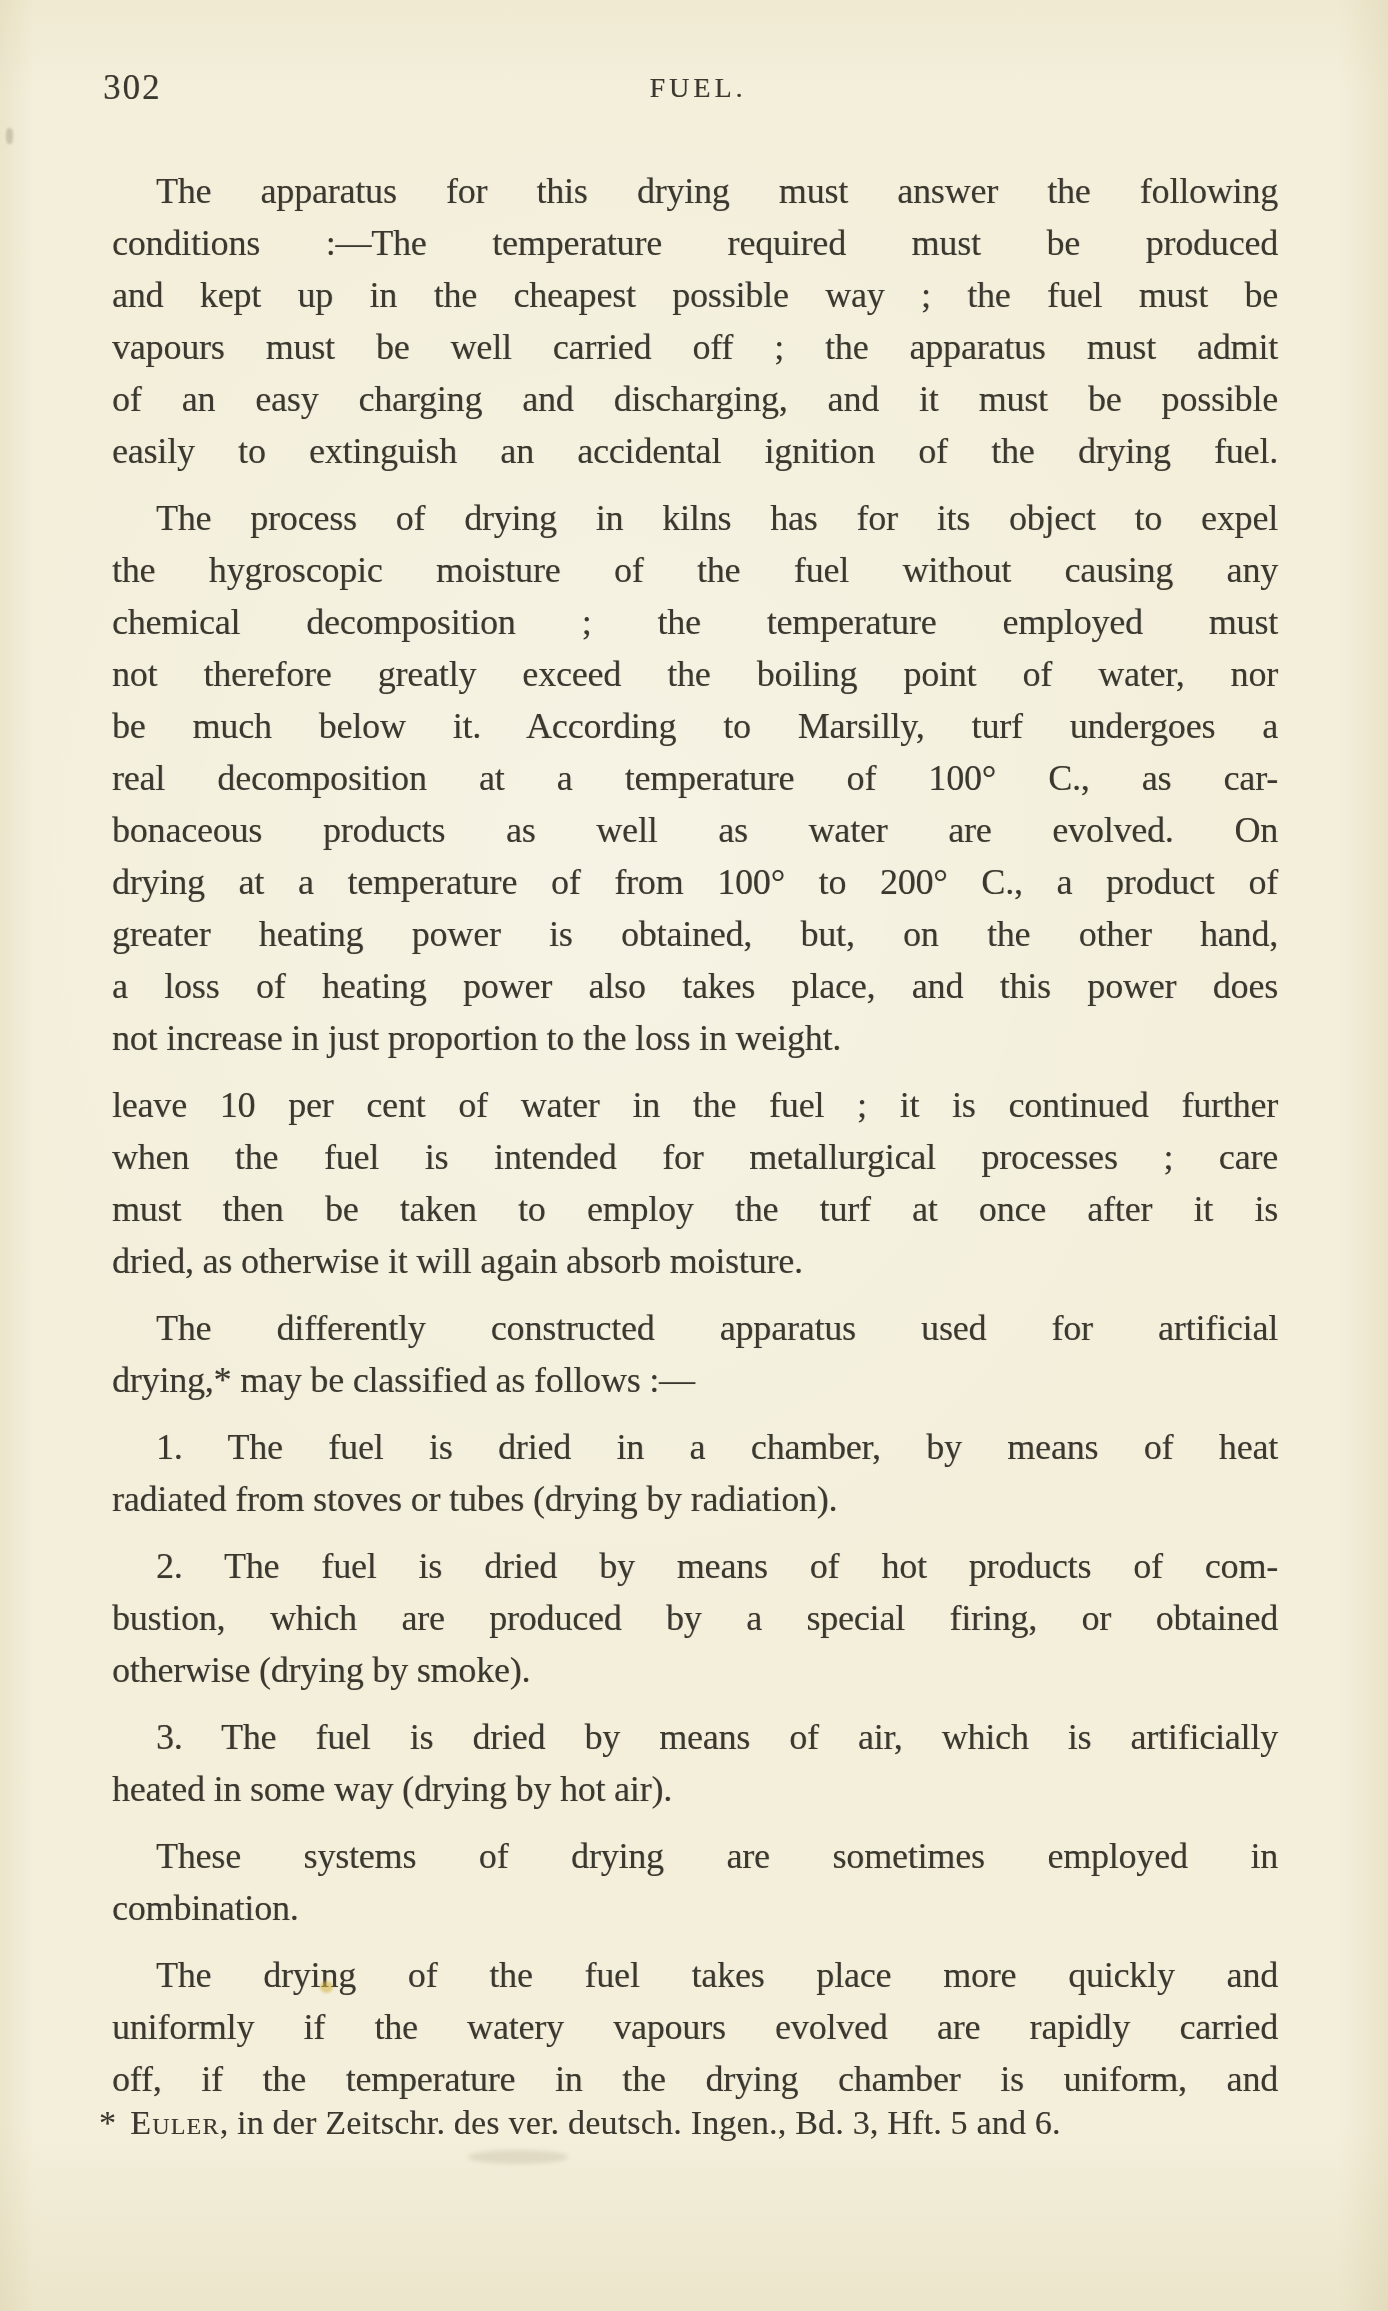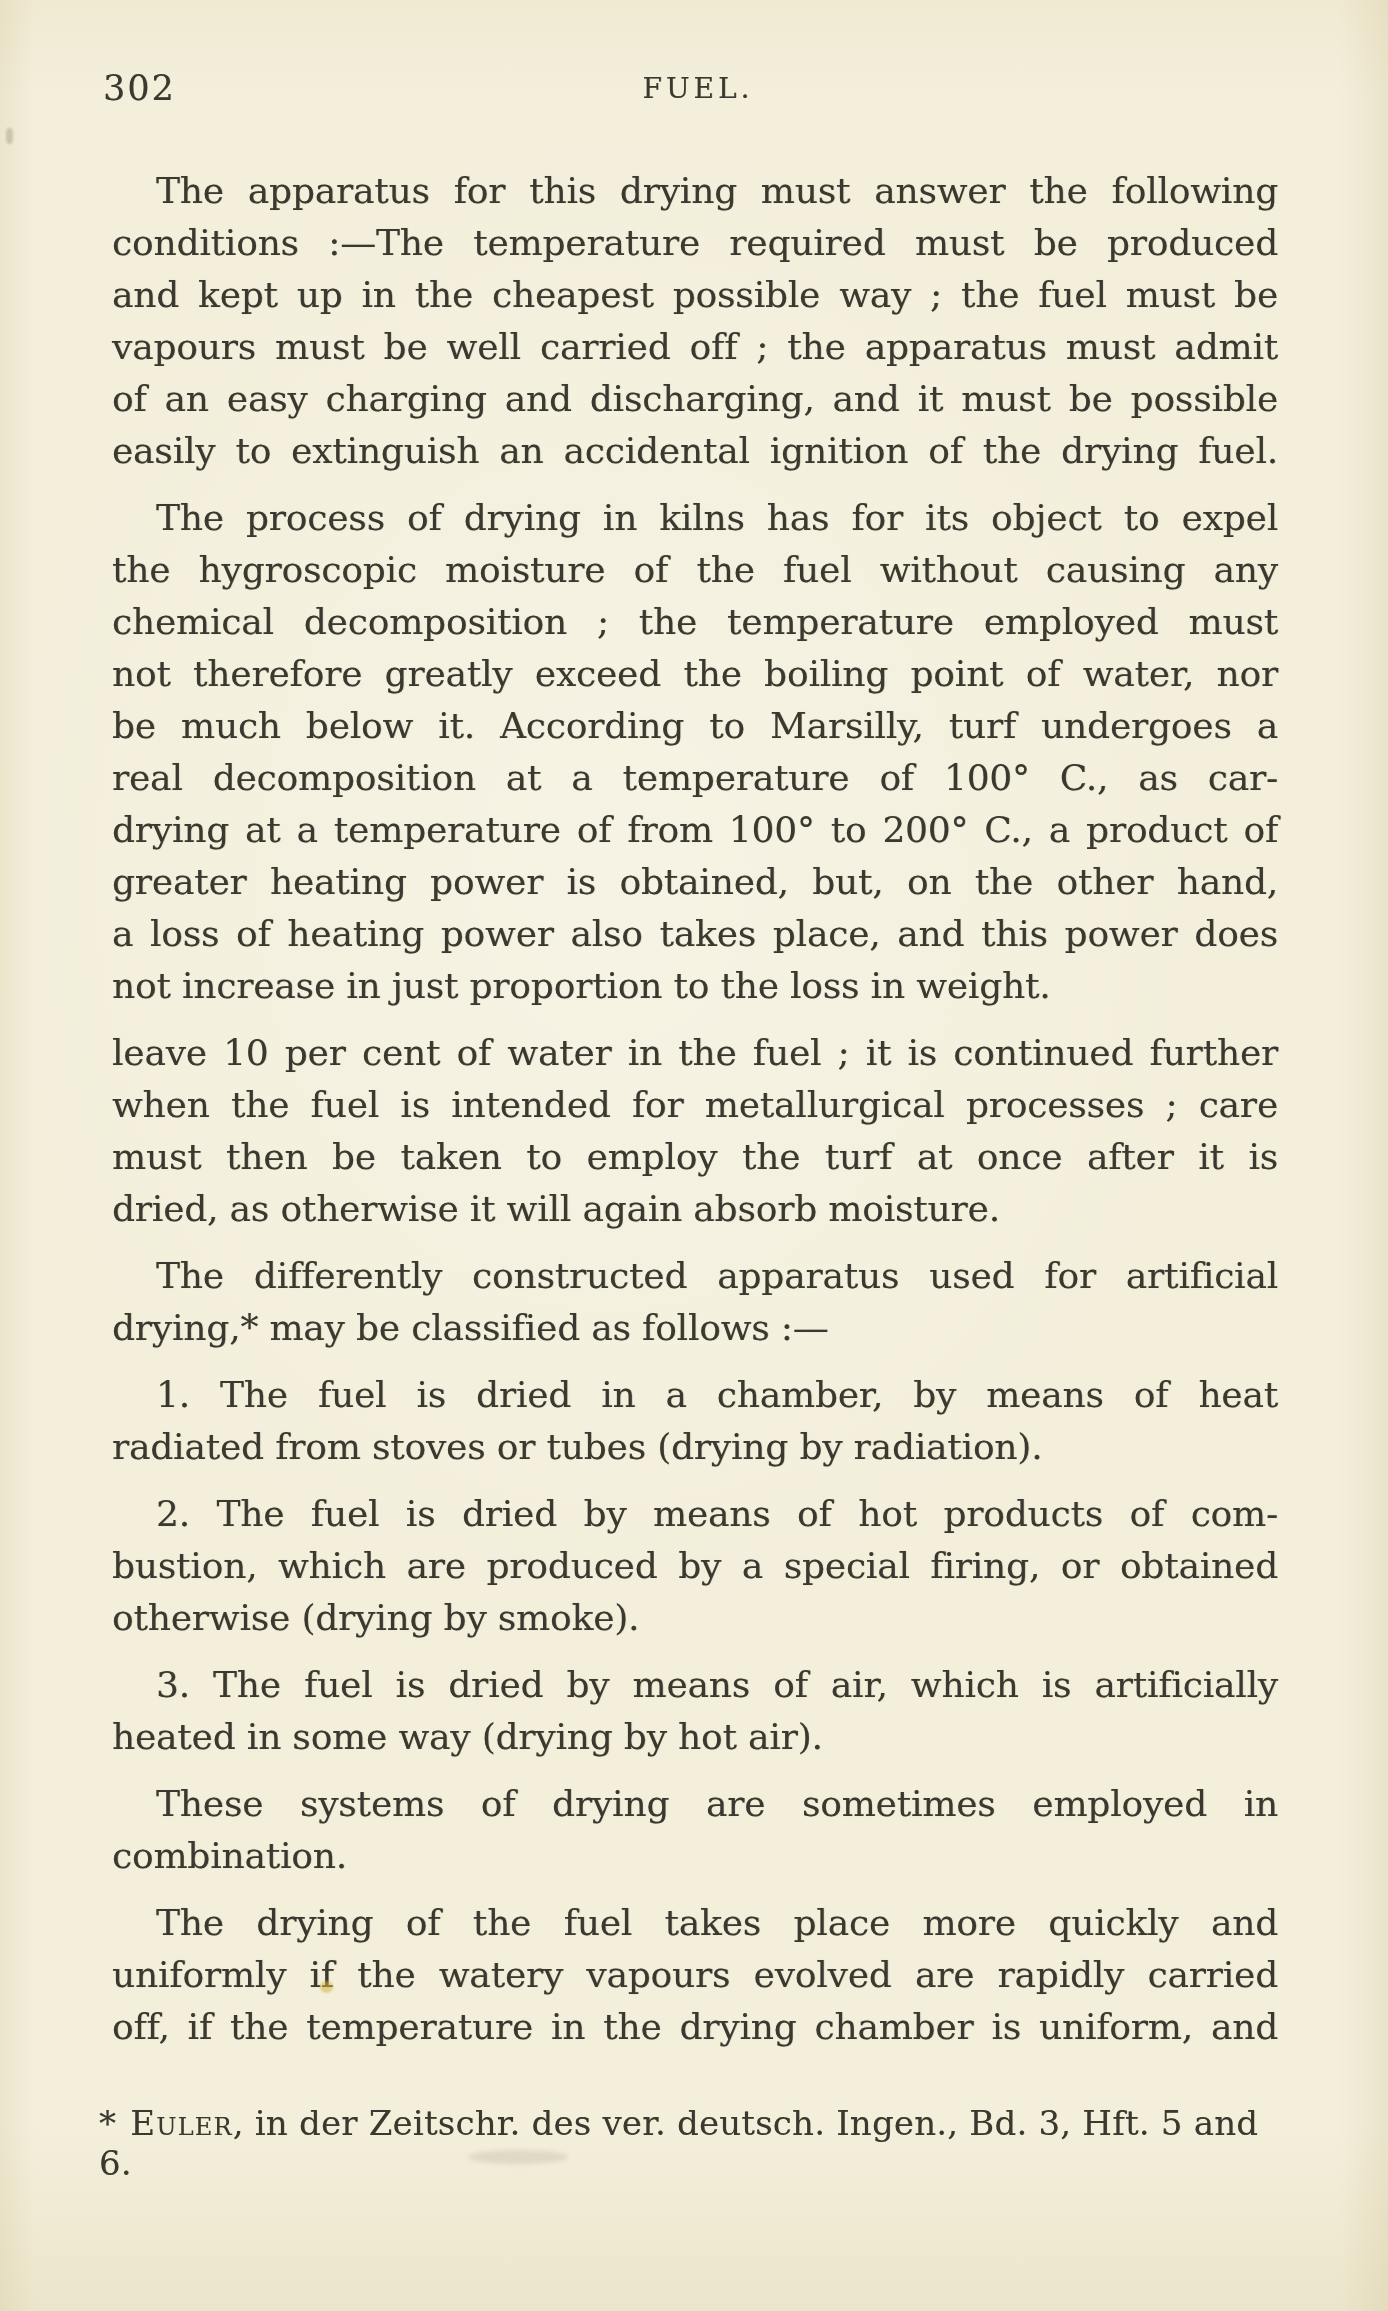--- a/index.html
+++ b/index.html
@@ -10,21 +10,21 @@
     margin: 0 auto;
     overflow: hidden;
     background:
       radial-gradient(ellipse 900px 1100px at 44% 38%, rgba(255,255,255,0.28), rgba(255,255,255,0) 70%),
       linear-gradient(90deg, rgba(186,166,108,0.14) 0, rgba(186,166,108,0) 2.5%, rgba(186,166,108,0) 96.5%, rgba(186,166,108,0.16) 100%),
       linear-gradient(180deg, rgba(205,186,126,0.10) 0, rgba(205,186,126,0) 4%, rgba(205,186,126,0) 92%, rgba(196,178,118,0.16) 100%),
       #f3efdb;
     font-family: "DejaVu Serif", "Liberation Serif", serif;
     color: #3b382f;
   }
-  .page * { box-sizing: border-box; }
+  .page * { box-sizing: border-box; font-family: Liberation Serif, serif; }
 
   .page-num {
     position: absolute;
     left: 103px;
     top: 68px;
     font-size: 35px;
     letter-spacing: 2px;
     text-shadow: 0.4px 0.4px 0.6px rgba(59,56,47,0.45);
   }
   .running-head {
@@ -123,20 +123,21 @@
         <div class="line">of an easy charging and discharging, and it must be possible</div>
         <div class="line">easily to extinguish an accidental ignition of the drying fuel.</div>
       </div>
       <div class="block">
         <div class="line indent">The process of drying in kilns has for its object to expel</div>
         <div class="line">the hygroscopic moisture of the fuel without causing any</div>
         <div class="line">chemical decomposition ; the temperature employed must</div>
         <div class="line">not therefore greatly exceed the boiling point of water, nor</div>
         <div class="line">be much below it.  According to Marsilly, turf undergoes a</div>
         <div class="line">real decomposition at a temperature of 100° C., as car-</div>
+        <div class="line">bonaceous products as well as water are evolved.  On</div>
         <div class="line">drying at a temperature of from 100° to 200° C., a product of</div>
         <div class="line">greater heating power is obtained, but, on the other hand,</div>
         <div class="line">a loss of heating power also takes place, and this power does</div>
         <div class="line endline">not increase in just proportion to the loss in weight.</div>
       </div>
       <div class="block">
         <div class="line">leave 10 per cent of water in the fuel ; it is continued further</div>
         <div class="line">when the fuel is intended for metallurgical processes ; care</div>
         <div class="line">must then be taken to employ the turf at once after it is</div>
         <div class="line endline">dried, as otherwise it will again absorb moisture.</div>

